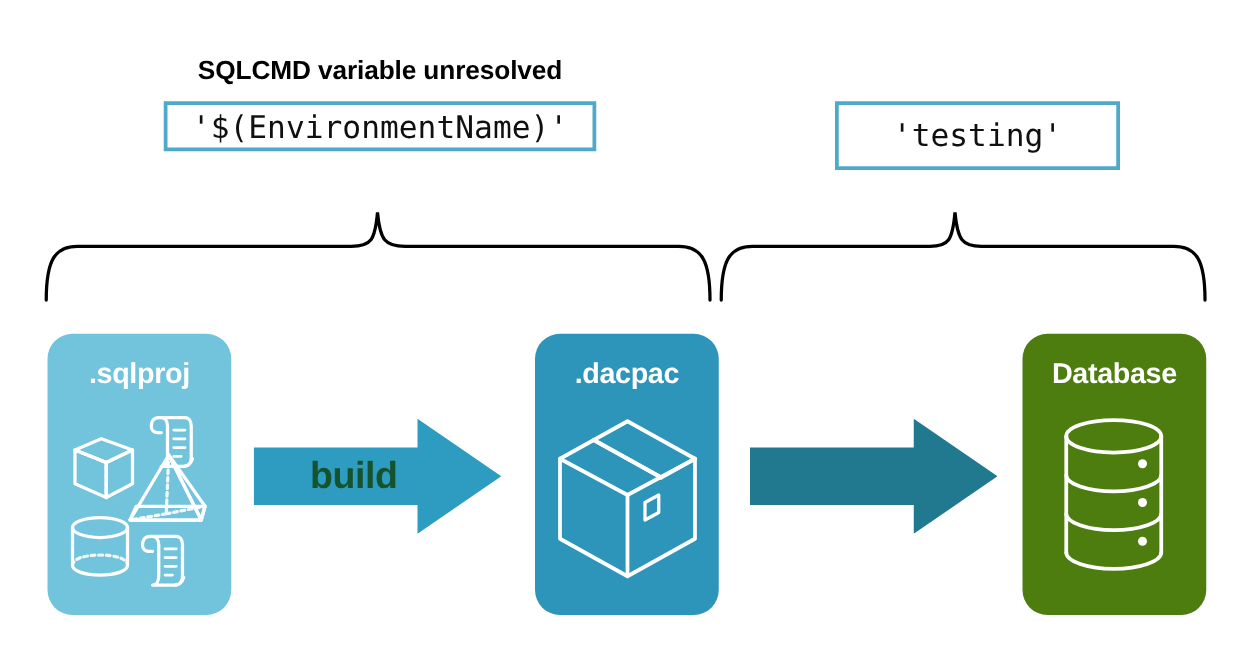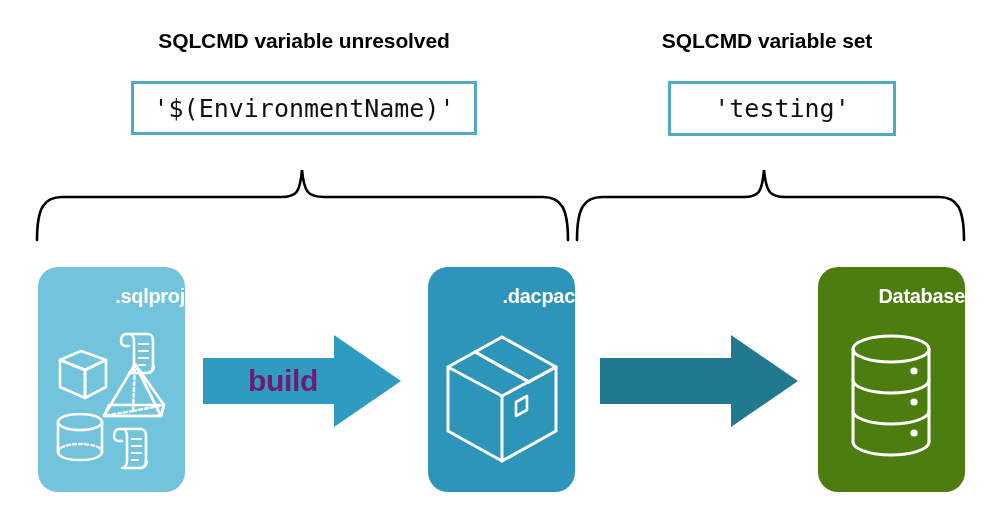--- a/index.html
+++ b/index.html
@@ -26,39 +26,40 @@
   
   .caption {
     position: absolute;
     font-family: "Liberation Sans", sans-serif;
     font-weight: bold;
     font-size: 21px;
     color: #000000;
     text-align: center;
     white-space: nowrap;
     letter-spacing: -0.1px;
+    margin-top: 16px;
   }
   #caption-left  { left: 102px; top: 29px; width: 404px; }
   #caption-right { left: 602px; top: 29px; width: 330px; }
 
   
   .code-box {
     position: absolute;
     background: #ffffff;
     border: 3px solid #4FA9C8;
     box-sizing: border-box;
     display: flex;
     align-items: center;
     justify-content: center;
     font-family: "DejaVu Sans Mono", "Liberation Mono", monospace;
     font-size: 25px;
     color: #101010;
     white-space: nowrap;
   }
-  #code-box-left  { left: 131px; top: 81px; width: 346px; height: 54px; }
+  #code-box-left  { left: 131px; top: 81px; width: 346px; height: 40px; }
   #code-box-right { left: 668px; top: 81px; width: 228px; height: 55px; }
 
   
   .brace-svg {
     position: absolute;
     left: 0;
     top: 140px;
     width: 1000px;
     height: 110px;
   }
@@ -74,25 +75,25 @@
   }
   #box-sqlproj  { left: 38px;  background: #72C4DC; }
   #box-dacpac   { left: 428px; background: #2E95BA; padding-left: 39px; }
   #box-database { left: 818px; background: #4d7c0f; }
 
   .stage-box-label {
     position: absolute;
     left: 0;
     top: 18px;
     width: 100%;
-    text-align: right;
+    text-align: center;
     color: #ffffff;
     font-family: "Liberation Sans", sans-serif;
     font-weight: bold;
-    font-size: 20px;
+    font-size: 23px;
     letter-spacing: -0.3px;
     white-space: nowrap;
   }
 
   .stage-box-art {
     position: absolute;
     left: 0;
     top: 52px;
     width: 147px;
     height: 170px;
@@ -110,36 +111,35 @@
 
   .arrow-label {
     position: absolute;
     top: 0;
     left: 0;
     width: 160px;
     height: 92px;
     display: flex;
     align-items: center;
     justify-content: center;
-    color: #701a75;
+    color: #14532d;
     font-family: "Liberation Sans", sans-serif;
     font-weight: bold;
     font-size: 30px;
     letter-spacing: -0.3px;
     pointer-events: none;
   }
 </style>
 </head>
 <body>
 
 <div class="stage">
 
   <div class="caption" id="caption-left">SQLCMD variable unresolved</div>
 
-  <div class="caption" id="caption-right">SQLCMD variable set</div>
 
   <div class="code-box" id="code-box-left">
     <span>'$(EnvironmentName)'</span>
   </div>
 
   <div class="code-box" id="code-box-right">
     <span>'testing'</span>
   </div>
 
   <svg class="brace-svg" viewBox="0 0 1000 110">

